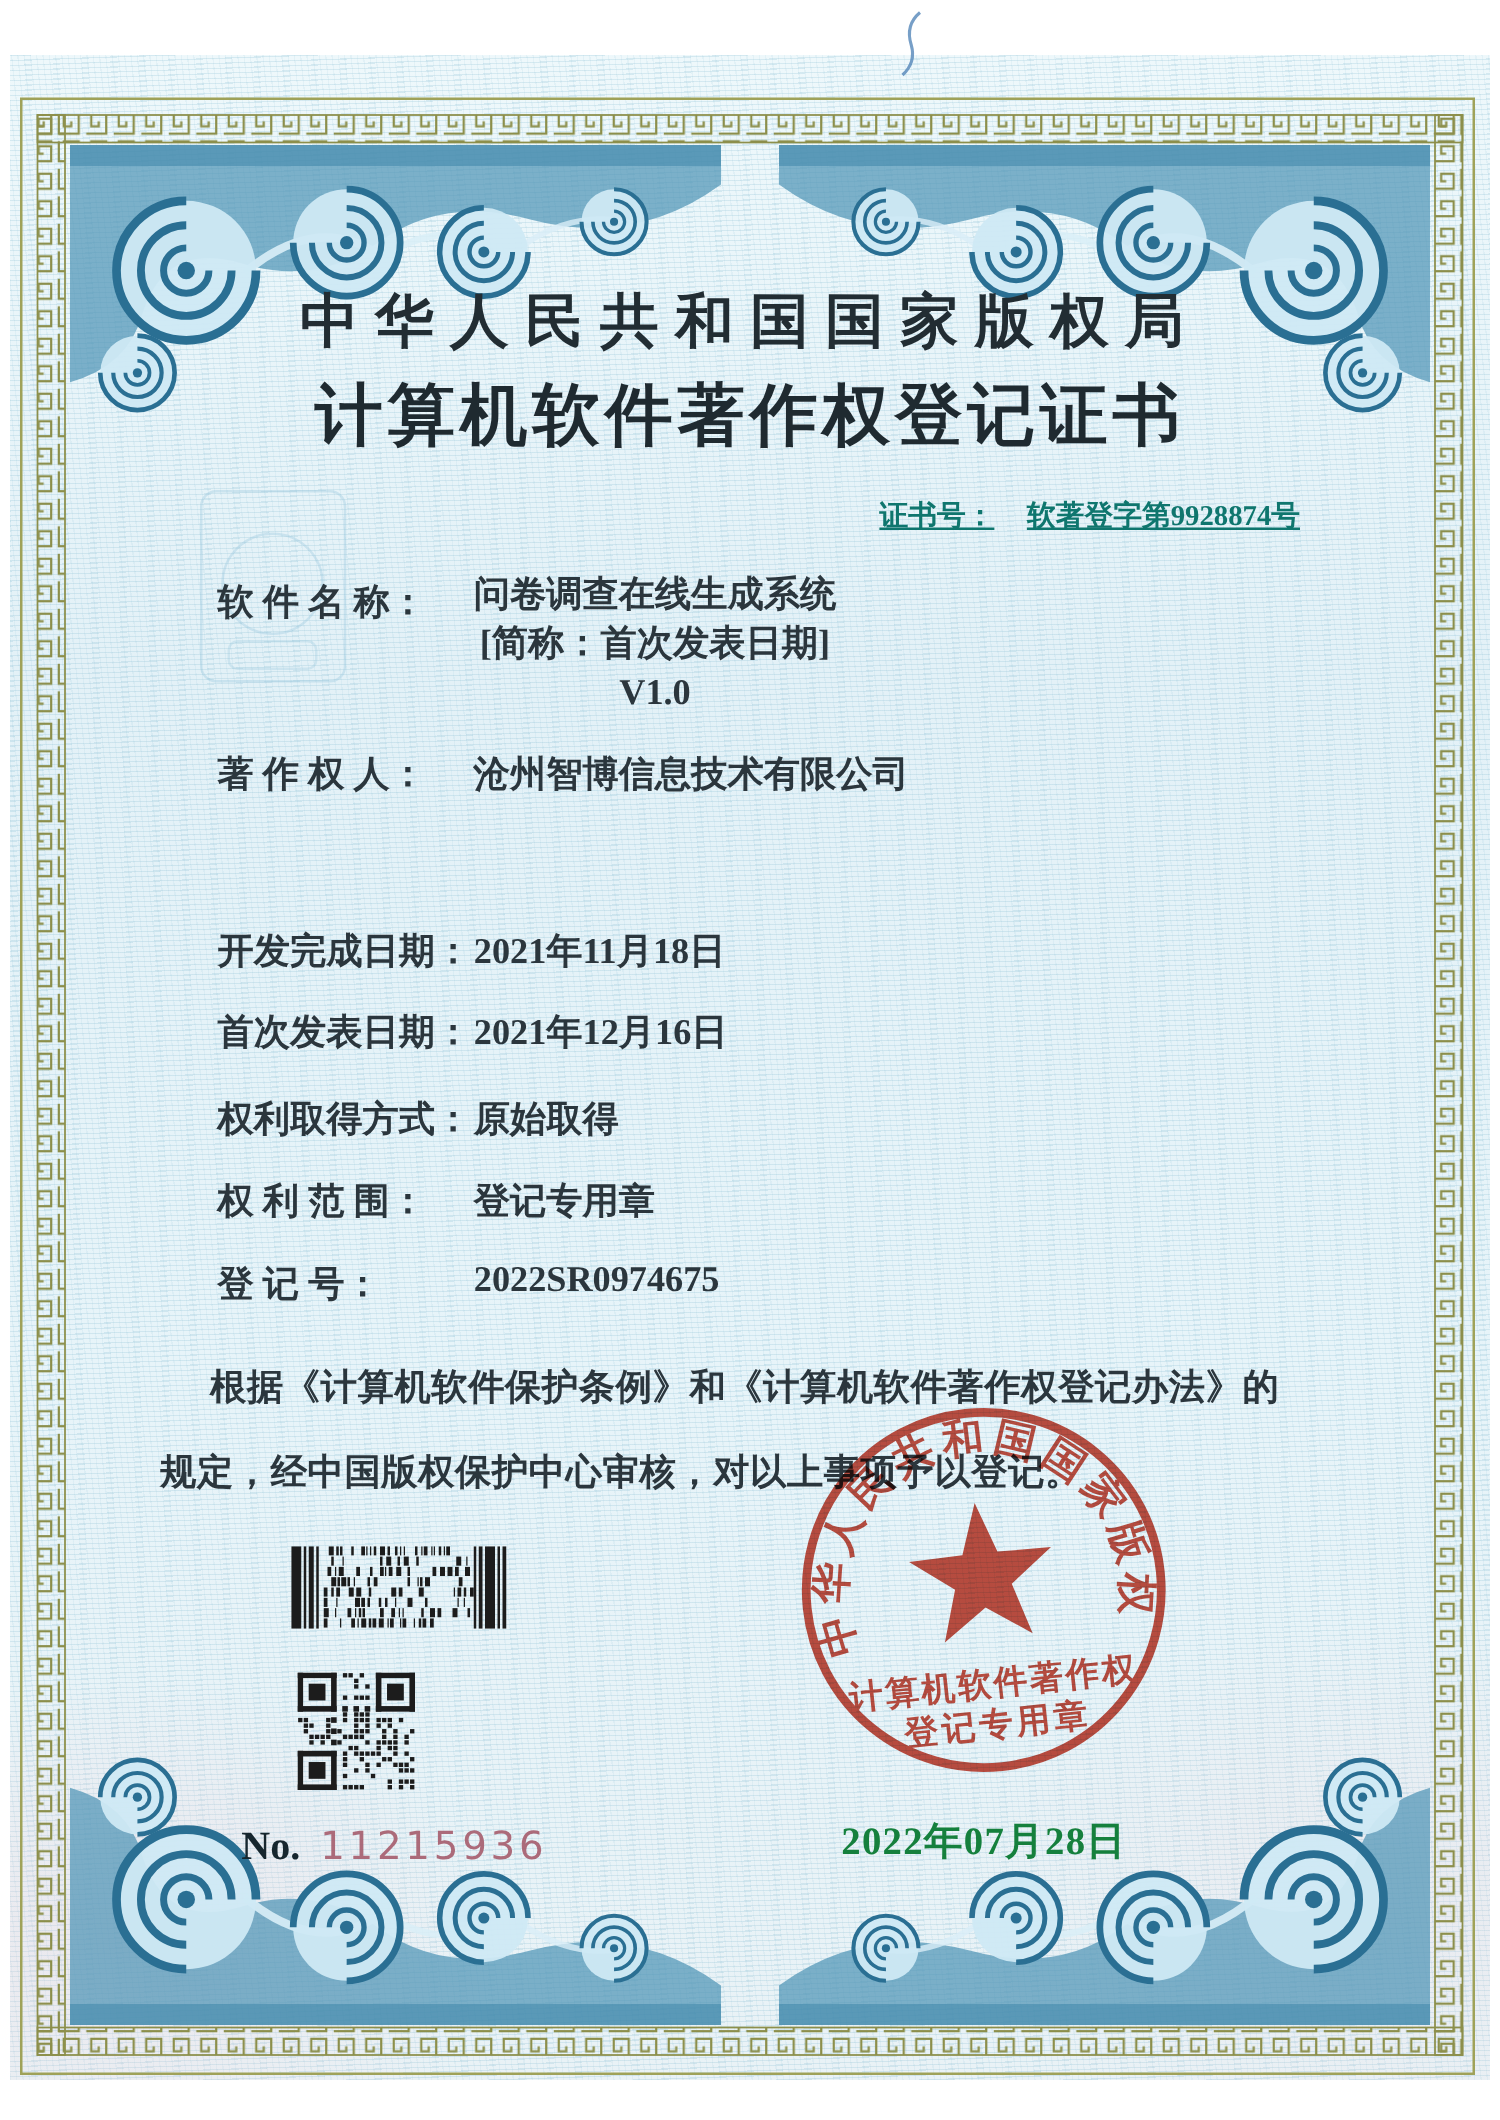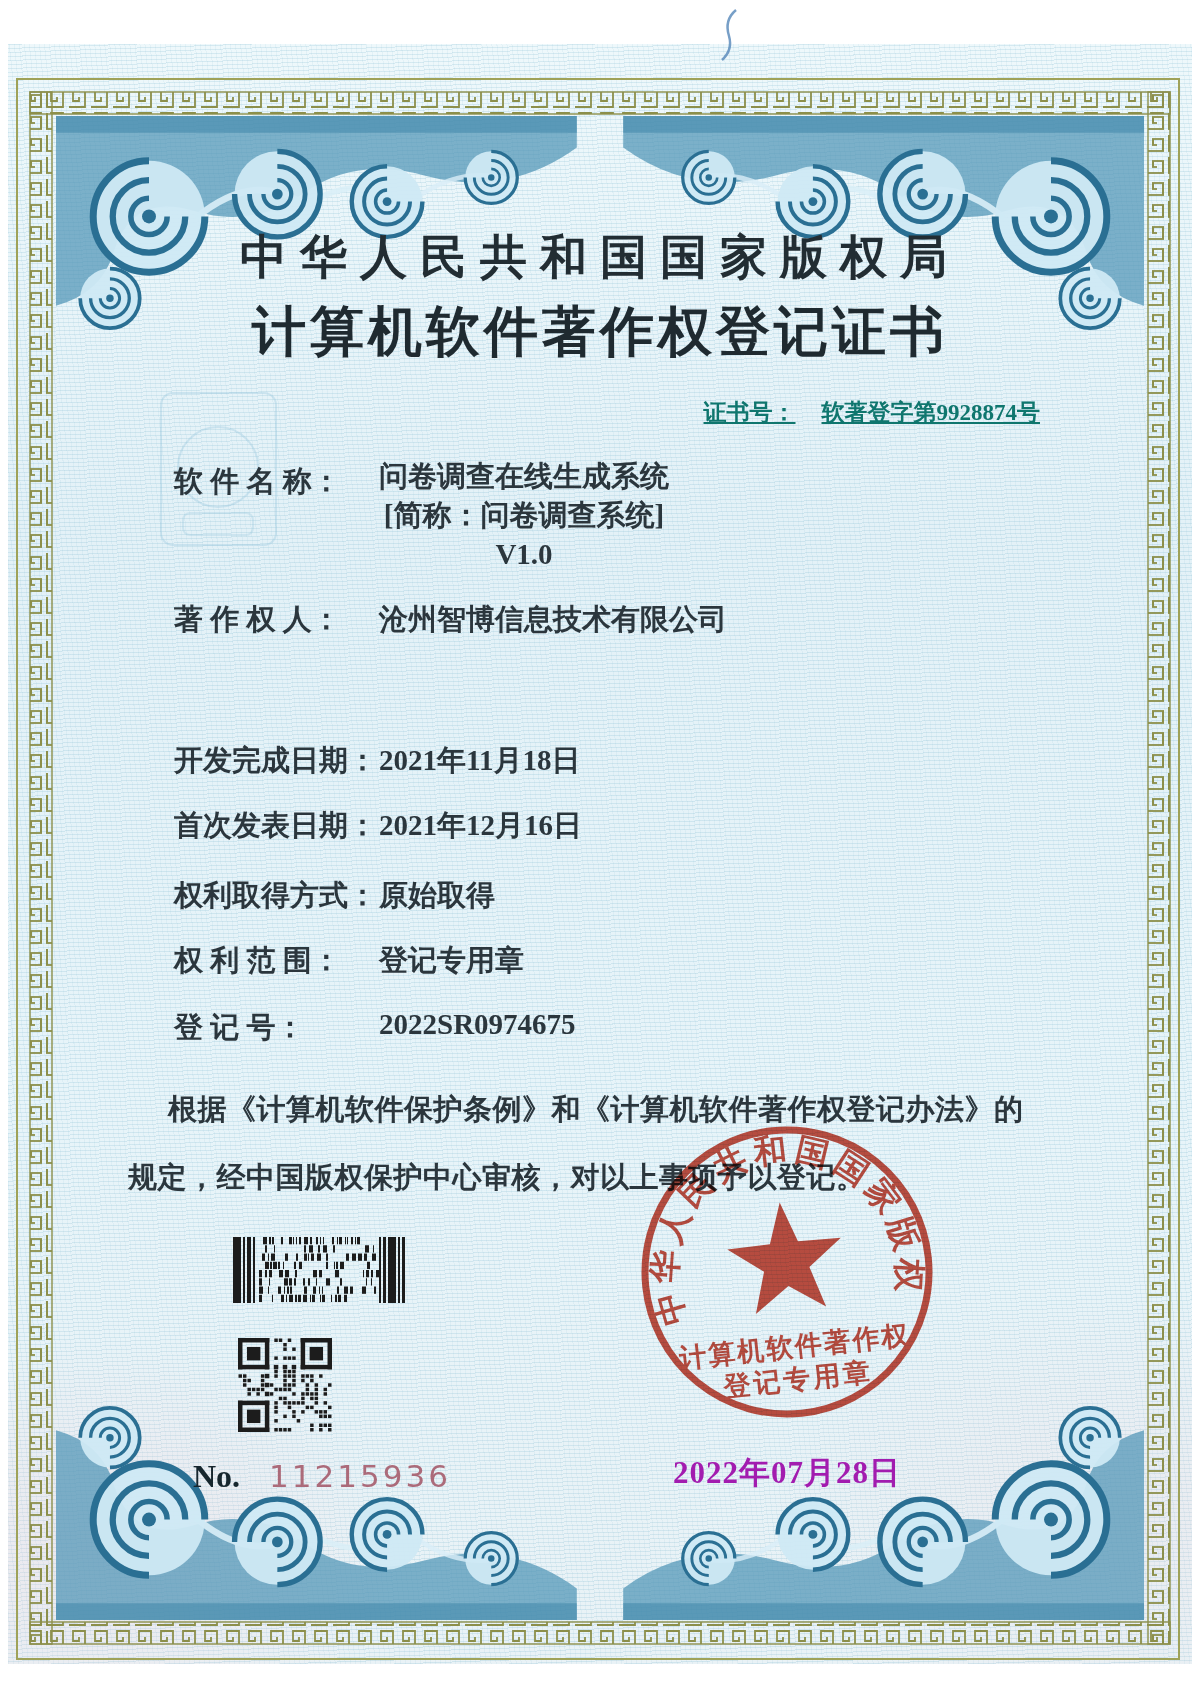--- a/index.html
+++ b/index.html
@@ -29,24 +29,24 @@
   .frow .vals div{line-height:39px;}
   .v-top{margin-top:-5px;}
   .stmt{font-size:29px;font-weight:600;color:#2b363d;letter-spacing:.5px;}
   .wm-seal{left:160px;top:392px;width:113px;height:150px;border:2px solid rgba(145,195,218,.55);
            border-radius:13px;opacity:.6;}
   .wm-seal::after{content:"";position:absolute;left:15px;top:32px;width:78px;height:78px;
            border:2px solid rgba(145,195,218,.55);border-radius:50%;}
   .wm-seal::before{content:"";position:absolute;left:20px;bottom:8px;width:68px;height:20px;
            border:2px solid rgba(145,195,218,.45);border-radius:8px;}
   .serial{left:193px;top:1458px;font-size:32px;font-weight:700;color:#16262e;}
-  .serial .num{margin-left:29px;font-family:"DejaVu Sans","Liberation Sans",sans-serif;
+  .serial .num{margin-left:16px;font-family:"DejaVu Sans","Liberation Sans",sans-serif;
                font-weight:500;font-size:31px;color:#a65d6d;letter-spacing:3px;opacity:.9;}
   .issue-date{left:612px;top:1452px;width:350px;text-align:center;font-size:31px;
-              font-weight:700;letter-spacing:1px;color:#a21caf;}
+              font-weight:700;letter-spacing:1px;color:#15803d;}
   .seal-svg{left:637px;top:1122px;mix-blend-mode:multiply;opacity:.9;}
   .artifact{left:714px;top:6px;opacity:.75;}
 </style>
 </head>
 <body>
 
 <div class="page">
 
   <div class="paper"></div>
   <div class="outer-line"></div>
@@ -102,21 +102,21 @@
   <div class="abs authority">中华人民共和国国家版权局</div>
   <div class="abs cert-title">计算机软件著作权登记证书</div>
   <div class="abs cert-no">
     <span>证书号：</span><span class="val">软著登字第9928874号</span>
   </div>
 
   <div class="abs frow" style="top:462px">
     <div class="lbl">软 件 名 称：</div>
     <div class="vals v-top">
       <div>问卷调查在线生成系统</div>
-      <div>[简称：问卷调查系统]</div>
+      <div>[简称：首次发表日期]</div>
       <div>V1.0</div>
     </div>
   </div>
   <div class="abs frow" style="top:600px">
     <div class="lbl">著 作 权 人：</div>
     <div class="vals">沧州智博信息技术有限公司</div>
   </div>
   <div class="abs frow" style="top:741px">
     <div class="lbl">开发完成日期：</div>
     <div class="vals">2021年11月18日</div>

